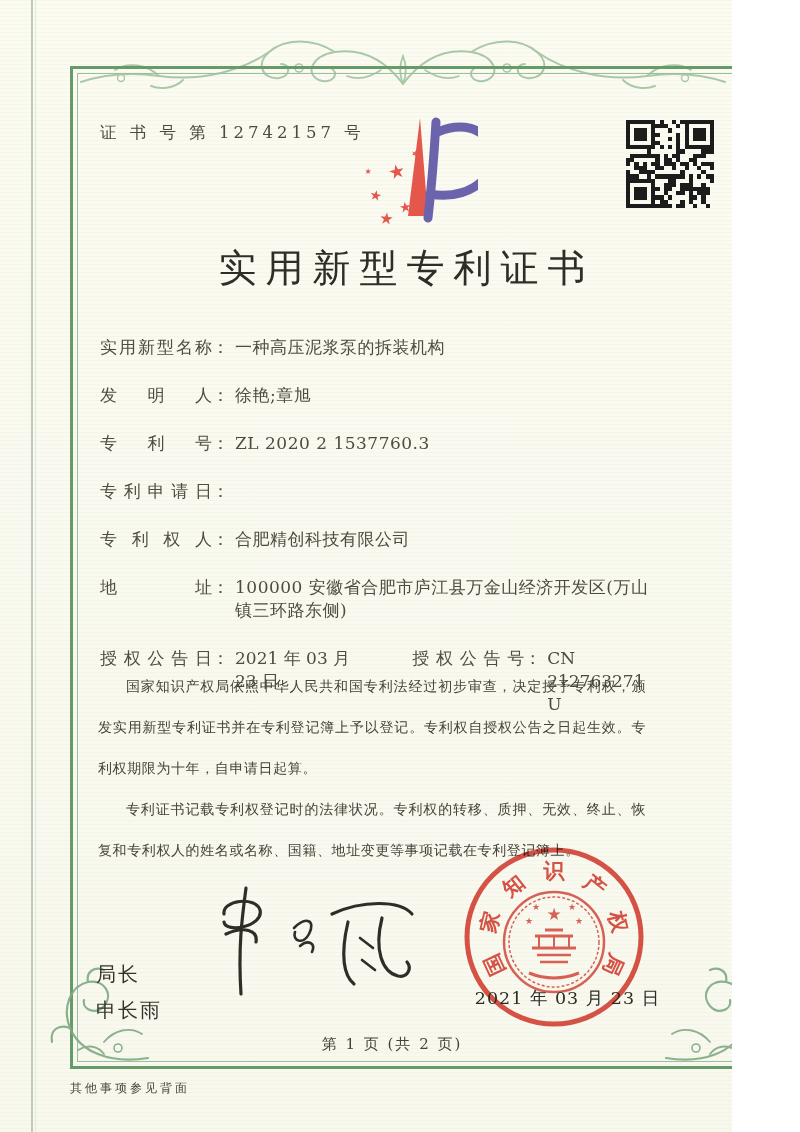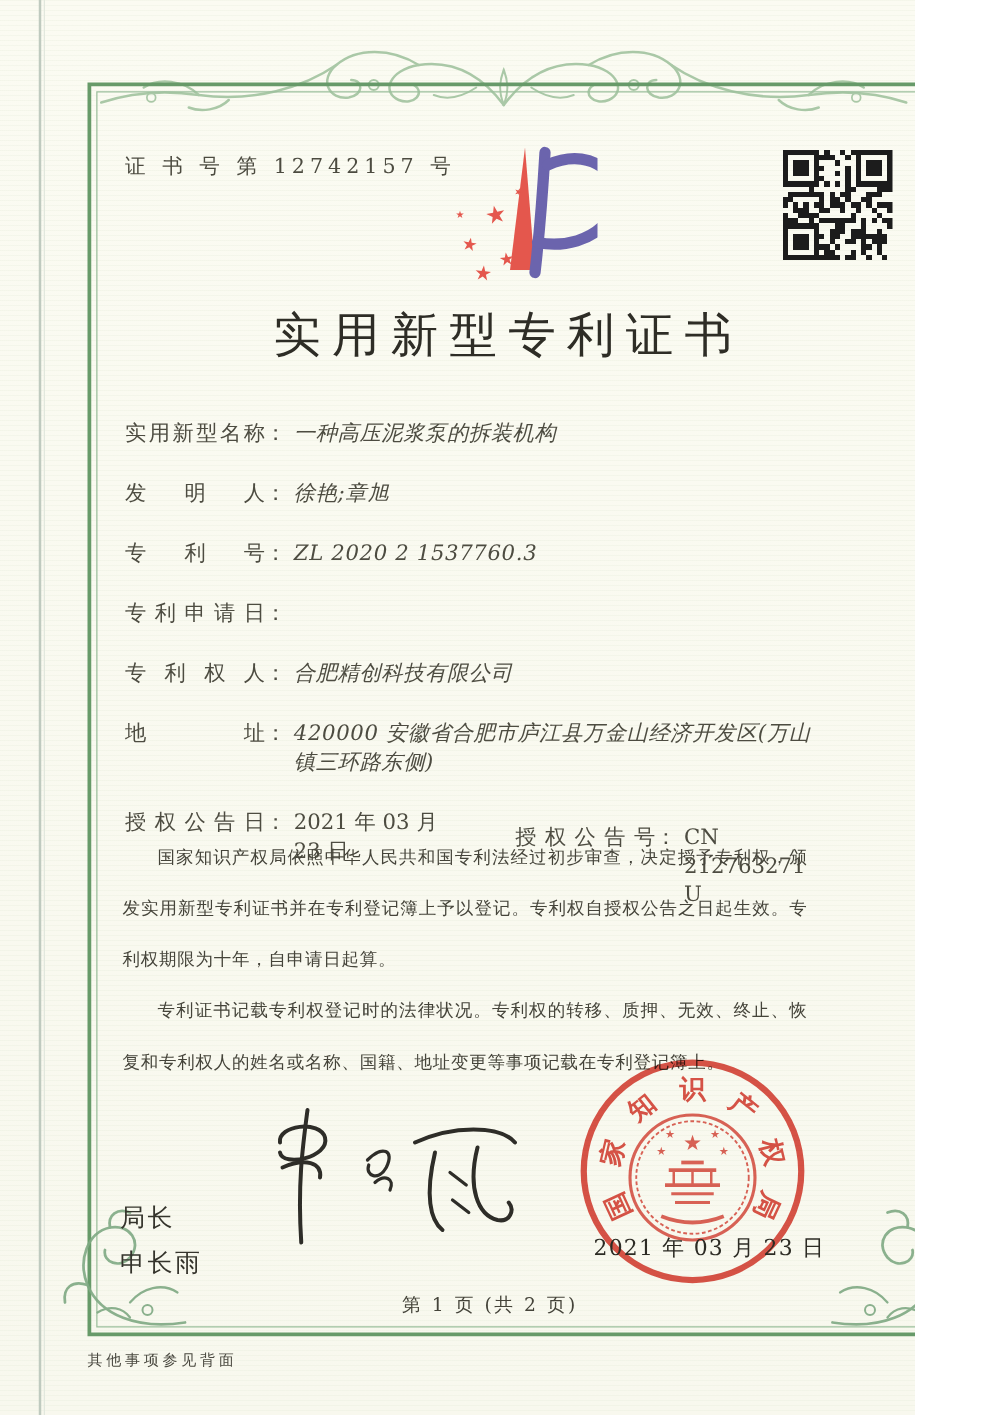--- a/index.html
+++ b/index.html
@@ -22,24 +22,24 @@
   .logo{position:absolute;left:348px;top:112px;width:130px;height:116px;}
   .qr{position:absolute;left:626px;top:120px;width:88px;height:88px;}
   .title{
     position:absolute;left:70px;top:243px;width:673px;text-align:center;
     font-size:38px;font-weight:normal;letter-spacing:9px;color:#2e2d26;
   }
   .fields{position:absolute;left:100px;top:336px;width:560px;font-size:17px;color:#4d4c41;}
   .frow{display:flex;align-items:flex-start;margin-bottom:25px;line-height:23px;}
   .flabel{display:inline-block;width:112px;text-align:justify;text-align-last:justify;white-space:nowrap;flex:0 0 112px;}
   .fcolon{flex:0 0 auto;margin-right:6px;}
-  .fvalue{flex:1 1 auto;letter-spacing:.5px;font-style:italic;}
+  .fvalue{flex:1 1 auto;letter-spacing:.5px;}
   .grant-row{display:flex;margin-bottom:0;}
   .grant-pair{display:flex;}
-  .grant-pair.second{margin-left:52px;margin-top:12px;}
+  .grant-pair.second{margin-left:52px;}
   .paras{
     position:absolute;left:98px;top:666px;width:548px;
     font-size:14px;line-height:41px;color:#45443a;text-align:justify;letter-spacing:.6px;
   }
   .paras p{margin:0;text-indent:2em;}
   .signer{position:absolute;left:96px;top:908px;font-size:20px;color:#35342c;line-height:36px;letter-spacing:2px;margin-top:48px;}
   .signature{position:absolute;left:212px;top:878px;width:215px;height:122px;}
   .seal{position:absolute;left:459px;top:842px;width:190px;height:190px;mix-blend-mode:multiply;opacity:.92;}
   .seal-date{position:absolute;left:470px;top:986px;width:195px;text-align:center;font-size:17.5px;color:#2c2b24;letter-spacing:1px;z-index:4;}
   .page-footer{position:absolute;left:70px;top:1035px;width:604px;text-align:center;font-size:15px;color:#45443a;letter-spacing:2px;margin-left:20px;}
@@ -373,21 +373,21 @@
         <span class="fcolon">：</span>
     </div>
     <div class="frow">
       <span class="flabel">专利权人</span>
         <span class="fcolon">：</span>
       <span class="fvalue">合肥精创科技有限公司</span>
     </div>
     <div class="frow">
       <span class="flabel">地址</span>
         <span class="fcolon">：</span>
-      <span class="fvalue">420000 安徽省合肥市庐江县万金山经济开发区(万山镇三环路东侧)</span>
+      <span class="fvalue">100000 安徽省合肥市庐江县万金山经济开发区(万山镇三环路东侧)</span>
     </div>
     <div class="frow grant-row">
       <span class="grant-pair">
         <span class="flabel">授权公告日</span>
           <span class="fcolon">：</span>
         <span>2021 年 03 月 23 日</span>
       </span>
       <span class="grant-pair second">
         <span class="flabel">授权公告号</span>
           <span class="fcolon">：</span>

